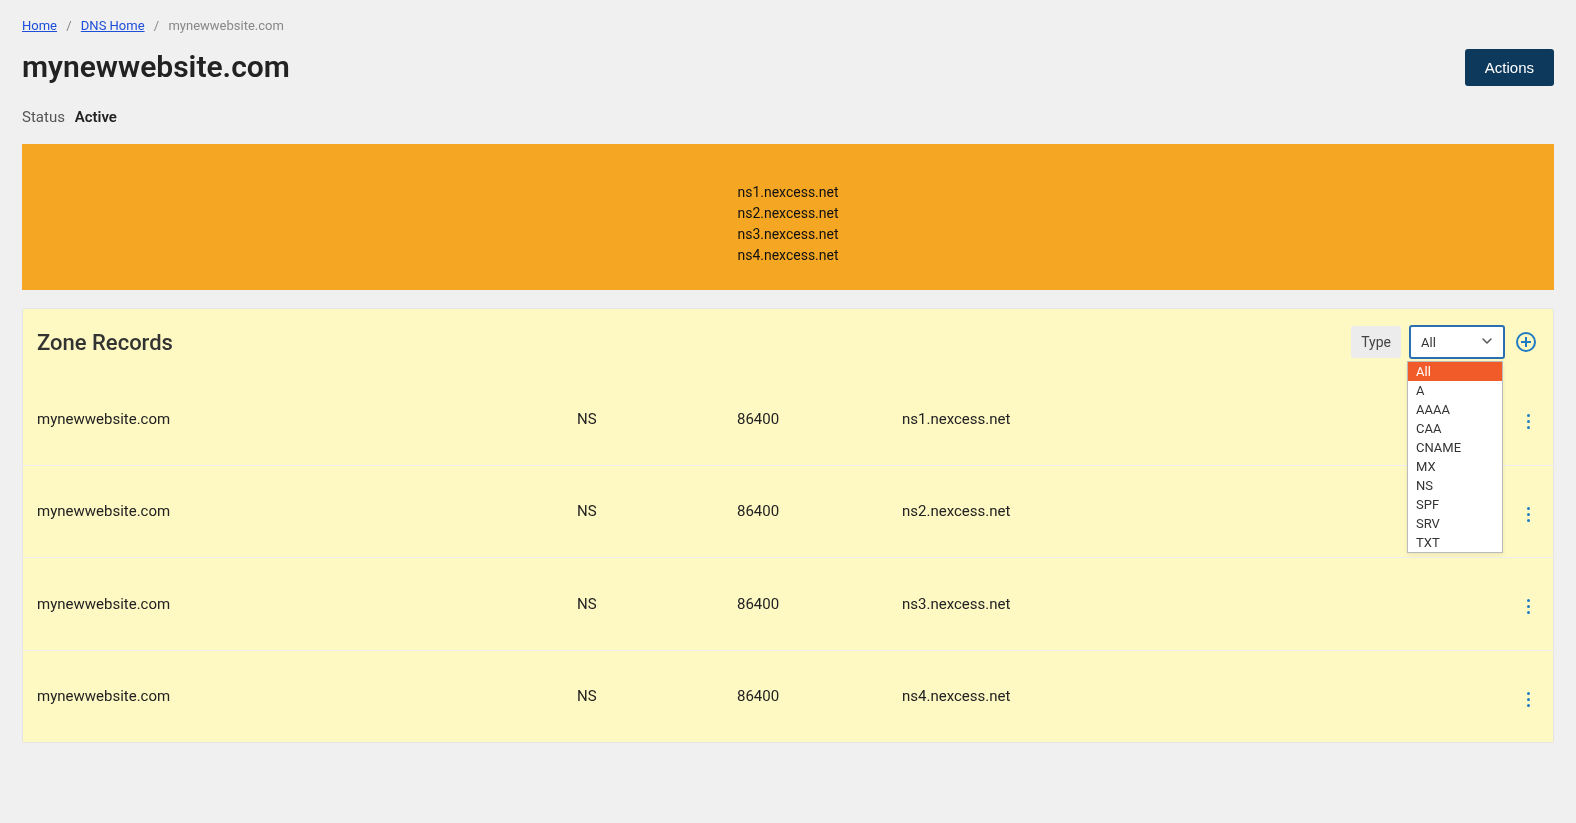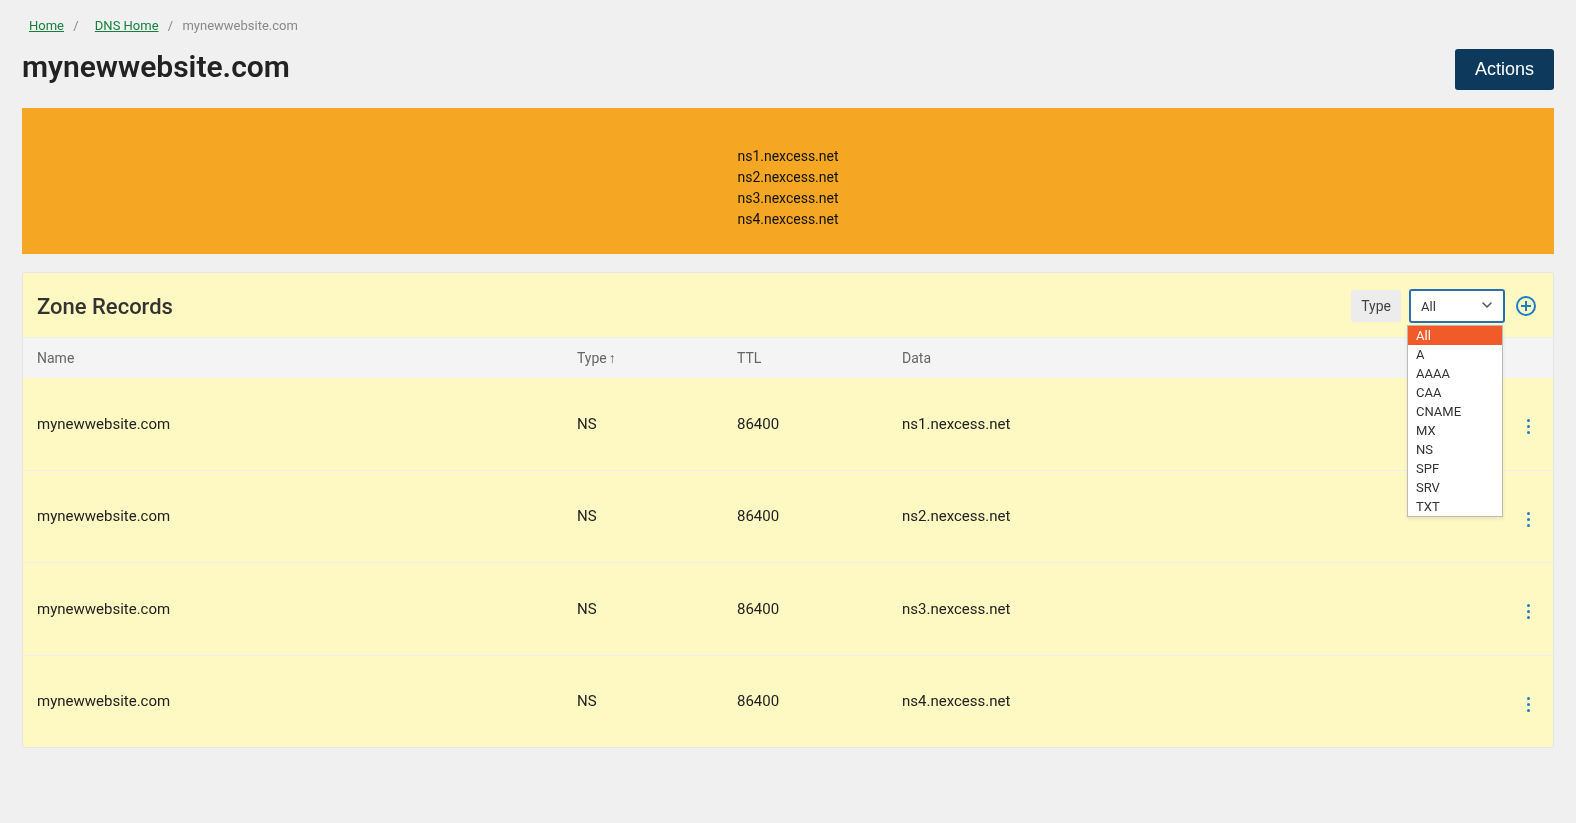--- a/index.html
+++ b/index.html
@@ -4,31 +4,31 @@
 <style>
   * { box-sizing: border-box; margin: 0; padding: 0; }
   body {
     font-family: -apple-system, BlinkMacSystemFont, "Segoe UI", Roboto, "Helvetica Neue", Arial, sans-serif;
     background: #f0f0f0;
     color: #333;
     font-size: 14px;
   }
   .page { padding: 18px 22px 30px 22px; }
   .breadcrumb { font-size: 13px; color: #555; margin-bottom: 16px; }
-  .breadcrumb a { color: #15803d; text-decoration: underline; margin-left: 7px; }
+  .breadcrumb a { color: #1d4ed8; text-decoration: underline; }
   .breadcrumb .sep { margin: 0 6px; color: #888; }
   .breadcrumb .current { color: #888; }
   .header-row { display: flex; justify-content: space-between; align-items: flex-start; }
   .page-title { font-size: 30px; font-weight: 600; color: #222; }
   .actions-btn {
     background: #0d3a5c;
     color: #fff;
     border: none;
     padding: 10px 20px;
-    font-size: 18px;
+    font-size: 15px;
     border-radius: 3px;
     cursor: pointer;
   }
   .status-line { margin-top: 22px; font-size: 15px; }
   .status-label { color: #555; margin-right: 6px; }
   .status-value { font-weight: 600; color: #222; }
   .notice {
     background: #f5a623;
     color: #111;
     padding: 18px 18px 24px 18px;
@@ -128,20 +128,24 @@
     <a href="#">DNS Home</a>
     <span class="sep">/</span>
     <span class="current">mynewwebsite.com</span>
   </div>
 
   <div class="header-row">
     <h1 class="page-title">mynewwebsite.com</h1>
     <button class="actions-btn">Actions</button>
   </div>
 
+  <div class="status-line">
+    <span class="status-label">Status</span>
+    <span class="status-value">Active</span>
+  </div>
 
   <div class="notice">
     <div class="ns-list">
       <div>ns1.nexcess.net</div>
       <div>ns2.nexcess.net</div>
       <div>ns3.nexcess.net</div>
       <div>ns4.nexcess.net</div>
     </div>
   </div>
 
@@ -174,29 +178,20 @@
           <div class="opt">CNAME</div>
           <div class="opt">MX</div>
           <div class="opt">NS</div>
           <div class="opt">SPF</div>
           <div class="opt">SRV</div>
           <div class="opt">TXT</div>
         </div>
       </div>
     </div>
 
-    <div class="table-head">
-      <div class="col-name">Name</div>
-      <div class="col-type">
-        <span>Type</span><span class="sort-arrow">↑</span>
-      </div>
-      <div class="col-ttl">TTL</div>
-      <div class="col-data">Data</div>
-      <div class="col-act"></div>
-    </div>
 
     <div class="row">
       <div class="col-name">mynewwebsite.com</div>
       <div class="col-type">NS</div>
       <div class="col-ttl">86400</div>
       <div class="col-data">ns1.nexcess.net</div>
       <div class="col-act"><span class="kebab">
             <span></span>
             <span></span>
             <span></span>

